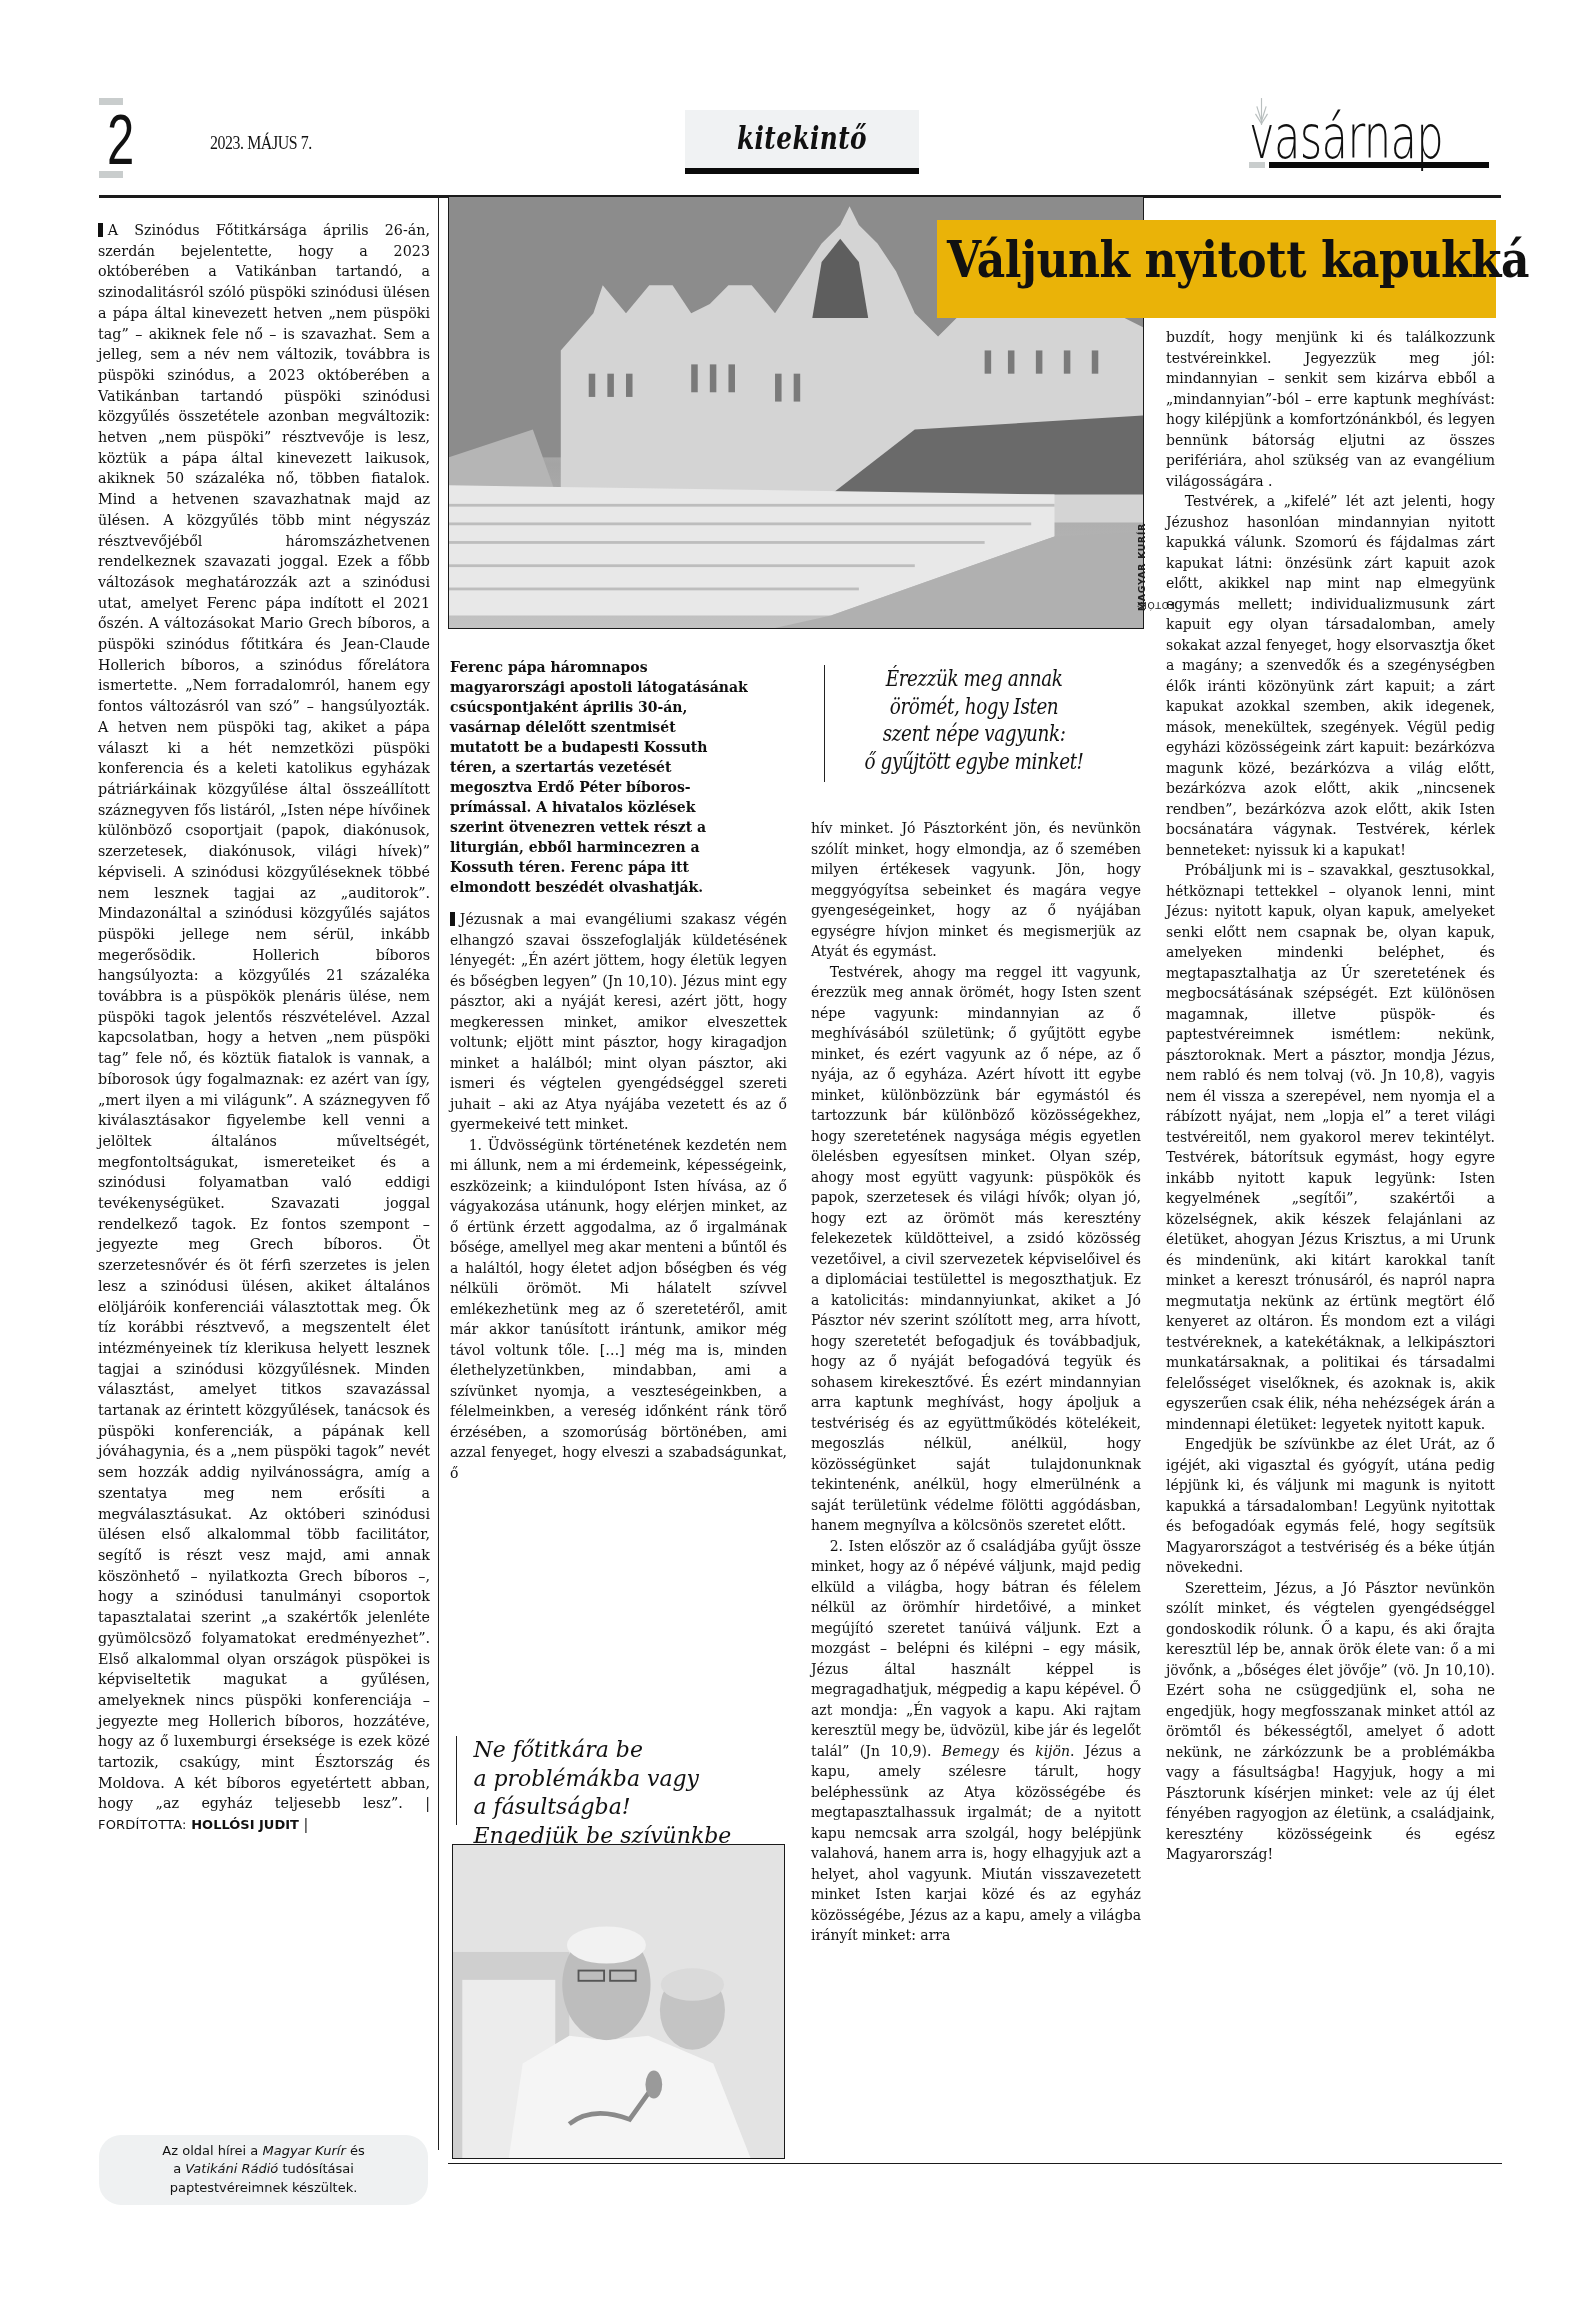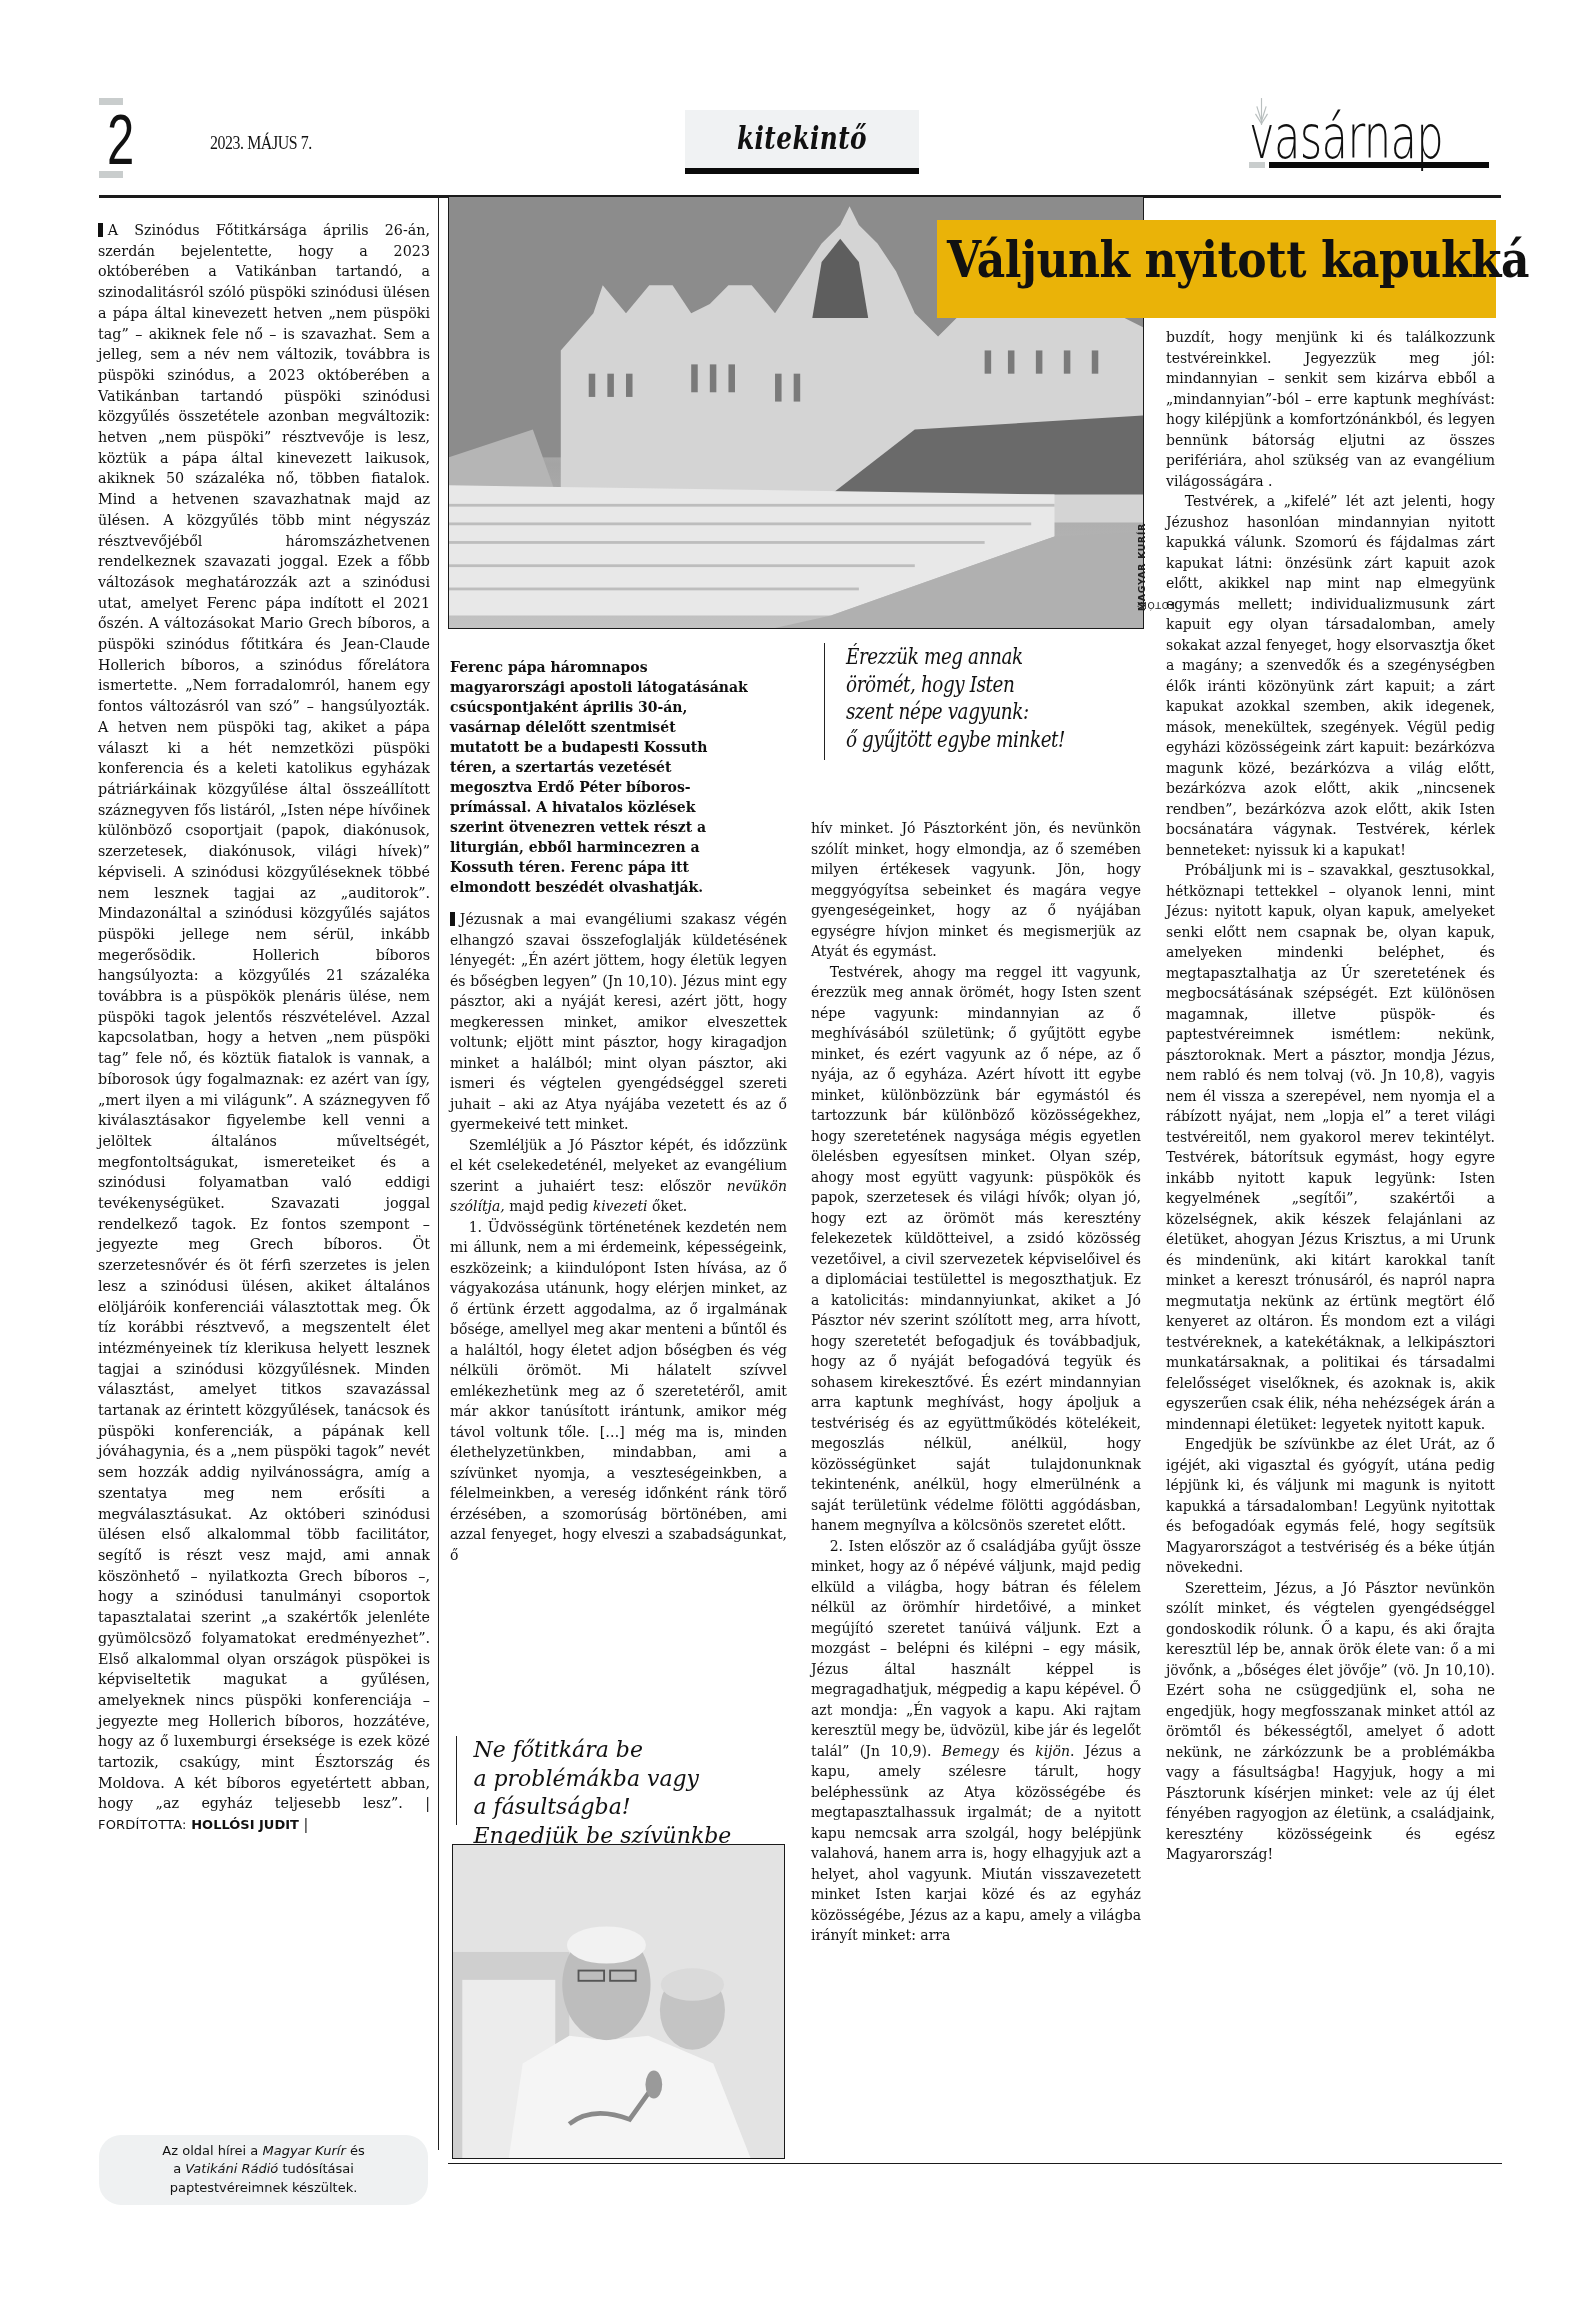--- a/index.html
+++ b/index.html
@@ -30,21 +30,21 @@
   
   .photo-main { position: absolute; left: 448px; top: 196px; width: 696px; height: 433px; border: 1.4px solid #1a1a1a; box-sizing: border-box; overflow: hidden; background: linear-gradient(180deg, #8a8a8a 0%, #9b9b9b 30%, #b8b8b8 48%, #a4a4a4 62%, #c3c3c3 100%); }
   .photo-credit { position: absolute; left: 1136px; top: 523px; width: 18.7px; height: 122px; }
   .photo-credit span { position: absolute; left: 0; top: 0; transform: rotate(-90deg) translateX(-100%); transform-origin: left top; white-space: nowrap; font-family: "DejaVu Sans", sans-serif; font-size: 9.3px; letter-spacing: 0.7px; color: #222; }
   .photo-credit b { font-weight: bold; }
   .headline-box { position: absolute; left: 937px; top: 220px; width: 559px; height: 98px; background: #eab308; }
   .headline { position: absolute; left: 10.3px; top: 15px; font-family: "DejaVu Serif", serif; font-weight: bold; font-size: 50px; line-height: 1; letter-spacing: -0.5px; white-space: nowrap; transform: scaleX(0.88); transform-origin: left top; }
 
   
   .lead-intro { position: absolute; left: 450px; top: 657px; width: 299px; font-family: "DejaVu Serif", serif; font-weight: bold; font-size: 14px; line-height: 20px; text-align: left; }
-  .pullquote1 { position: absolute; left: 824px; top: 643px; width: 327px; border-left: 0.9px solid #222; padding-left: 21px; height: 117px; }
+  .pullquote1 { position: absolute; left: 824px; top: 665px; width: 327px; border-left: 0.9px solid #222; padding-left: 15px; height: 117px; text-align: center; }
   .pullquote1 p { margin: 0; font-family: "DejaVu Serif", serif; font-style: italic; font-size: 22.4px; line-height: 27.6px; letter-spacing: -0.5px; transform: scaleX(0.82); transform-origin: left top; white-space: nowrap; }
 
   .col-mid1 { position: absolute; left: 450px; top: 909px; width: 337px; }
   .col-mid1 .body-text { font-size: 14px; line-height: 20.5px; }
   .pullquote2 { position: absolute; left: 456px; top: 1736px; width: 322px; height: 89px; border-left: 1.4px solid #222; padding-left: 16.4px; }
   .pullquote2 p { margin: 0; font-family: "DejaVu Serif", serif; font-style: italic; font-size: 22px; line-height: 28.5px; white-space: nowrap; }
   .photo-pope { position: absolute; left: 452px; top: 1844px; width: 333px; height: 315px; border: 1.4px solid #1a1a1a; box-sizing: border-box; overflow: hidden; background: linear-gradient(180deg, #e2e2e2 0%, #d9d9d9 40%, #ececec 100%); }
 
   .col-mid2 { position: absolute; left: 811px; top: 818px; width: 330px; }
   .col-mid2 .body-text { font-size: 14px; line-height: 20.5px; }
@@ -146,21 +146,20 @@
 
 <div class="pullquote1">
   <p>Érezzük meg annak</p>
   <p>örömét, hogy Isten</p>
   <p>szent népe vagyunk:</p>
   <p>ő gyűjtött egybe minket!</p>
 </div>
 
 <div class="col-mid1">
   <p class="body-text"><span class="lead-mark"></span><span>Jézusnak a mai evangéliumi szakasz végén elhangzó szavai összefoglalják küldetésének lényegét: „Én azért jöttem, hogy életük legyen és bőségben legyen” (Jn 10,10). Jézus mint egy pásztor, aki a nyáját keresi, azért jött, hogy megkeressen minket, amikor elveszettek voltunk; eljött mint pásztor, hogy kiragadjon minket a halálból; mint olyan pásztor, aki ismeri és végtelen gyengédséggel szereti juhait – aki az Atya nyájába vezetett és az ő gyermekeivé tett minket.</span></p>
-  <p class="body-text indent"><span>Szemléljük a Jó Pásztor képét, és időzzünk el két cselekedeténél, melyeket az evangélium szerint a juhaiért tesz: először </span><i>nevükön szólítja,</i><span> majd pedig </span><i>kivezeti</i><span> őket.</span></p>
   <p class="body-text indent">1. Üdvösségünk történetének kezdetén nem mi állunk, nem a mi érdemeink, képességeink, eszközeink; a kiindulópont Isten hívása, az ő vágyakozása utánunk, hogy elérjen minket, az ő értünk érzett aggodalma, az ő irgalmának bősége, amellyel meg akar menteni a bűntől és a haláltól, hogy életet adjon bőségben és vég nélküli örömöt. Mi hálatelt szívvel emlékezhetünk meg az ő szeretetéről, amit már akkor tanúsított irántunk, amikor még távol voltunk tőle. […] még ma is, minden élethelyzetünkben, mindabban, ami a szívünket nyomja, a veszteségeinkben, a félelmeinkben, a vereség időnként ránk törő érzésében, a szomorúság börtönében, ami azzal fenyeget, hogy elveszi a szabadságunkat, ő</p>
 </div>
 
 <div class="pullquote2">
   <p>Ne főtitkára be</p>
   <p>a problémákba vagy</p>
   <p>a fásultságba!</p>
   <p>Engedjük be szívünkbe</p>
   <p>az élet Urát...</p>
 </div>

